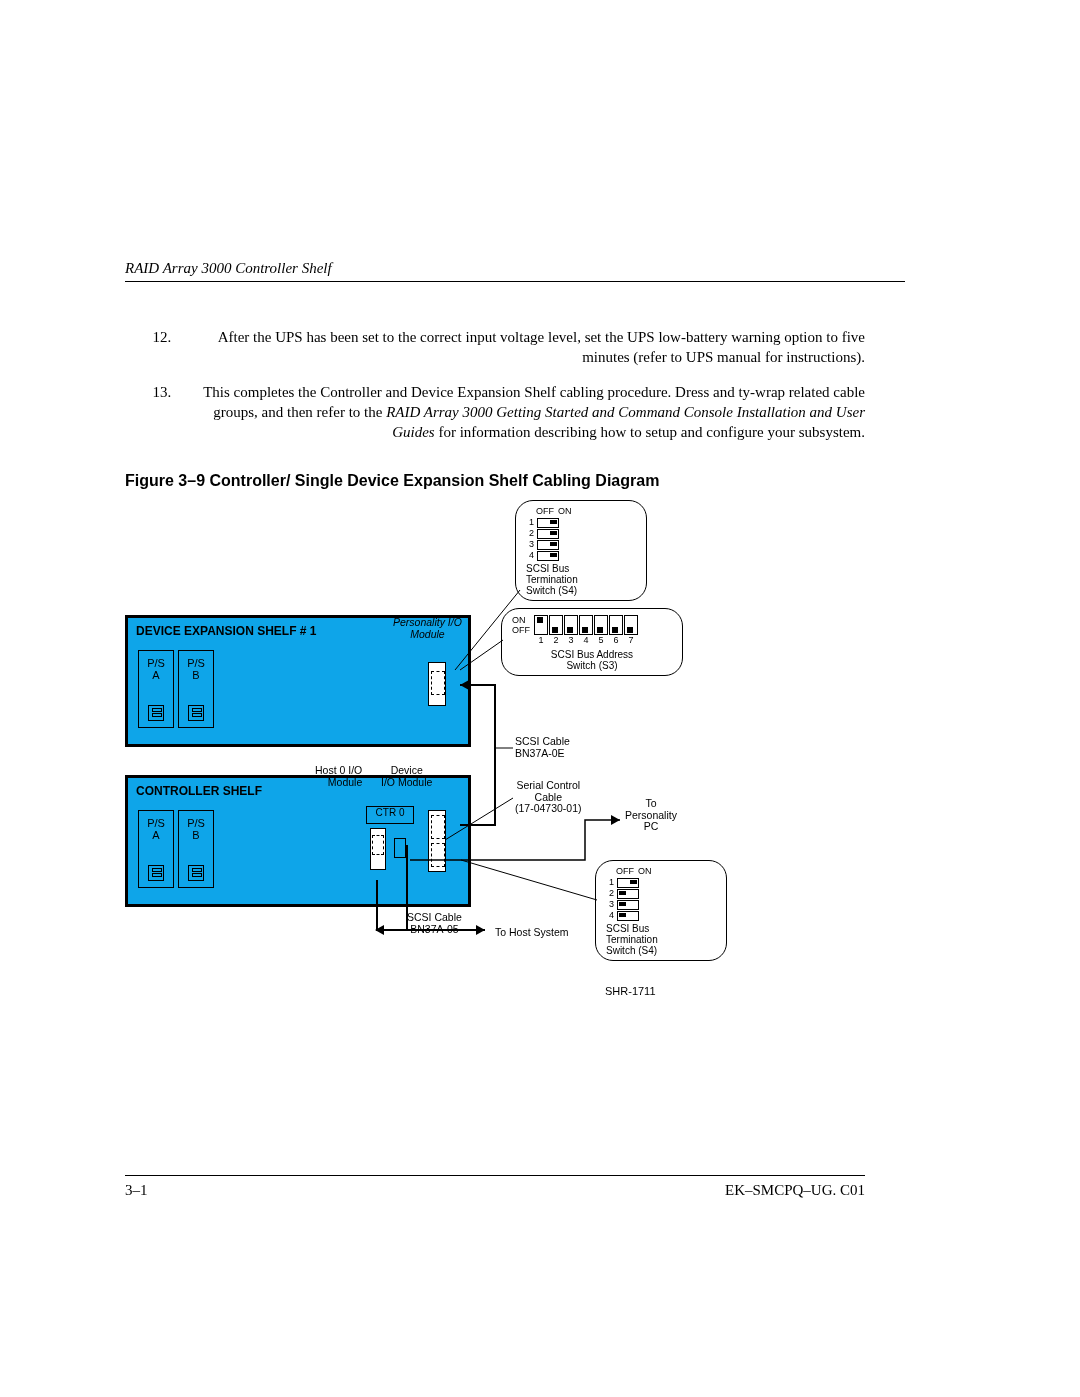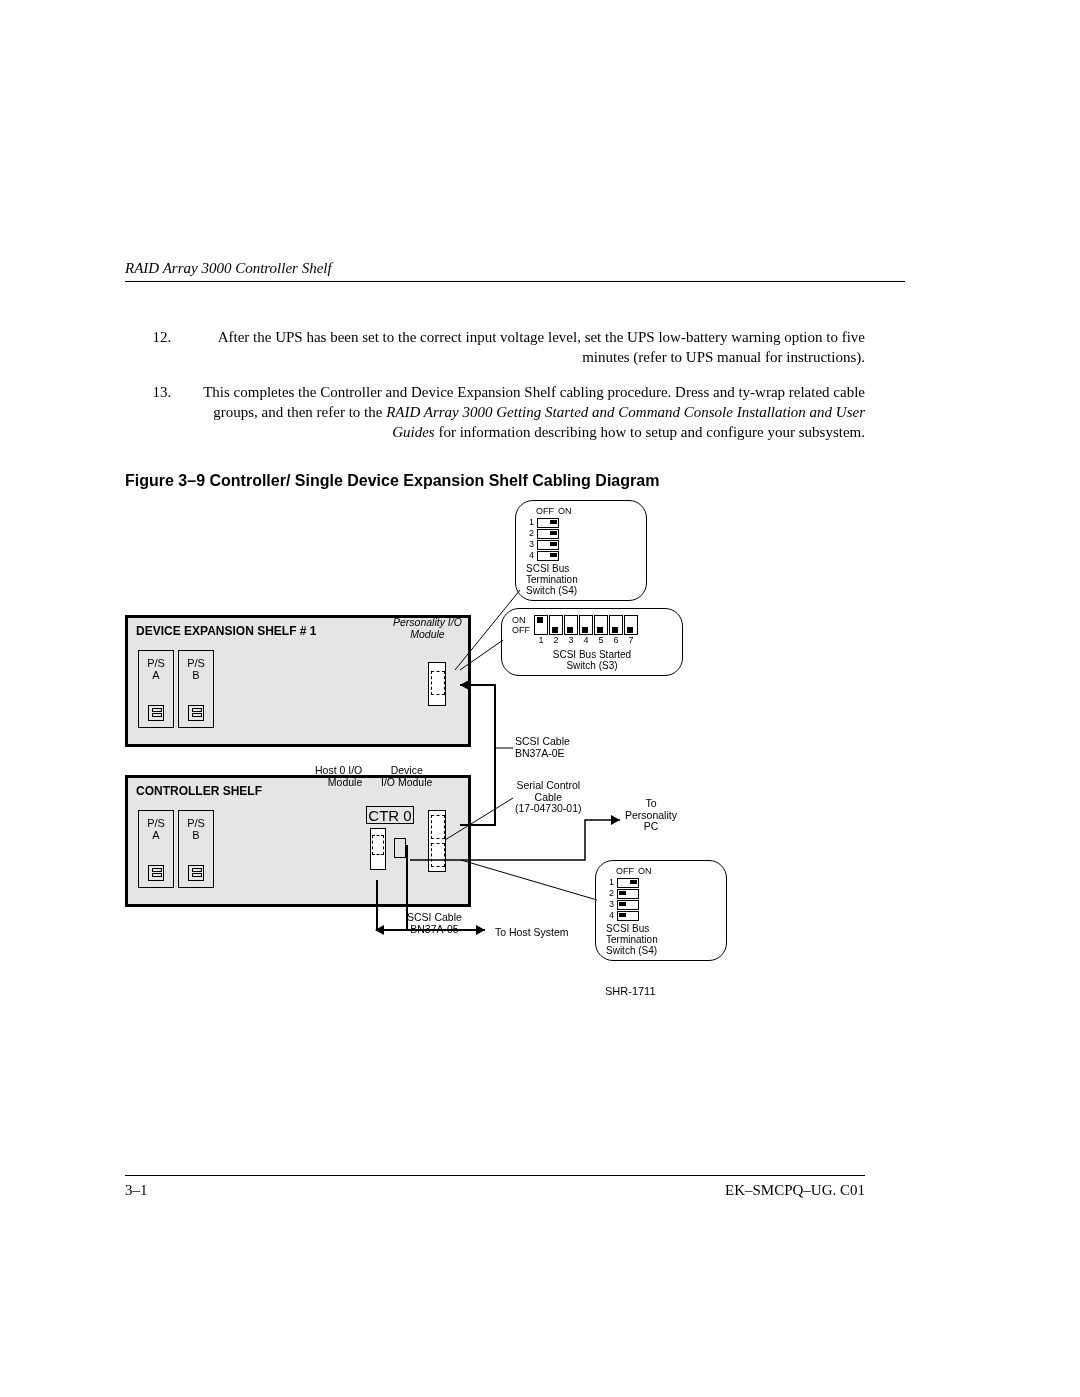--- a/index.html
+++ b/index.html
@@ -46,21 +46,21 @@
   .diagram-box {
     position: relative;
     width: 640px;
     height: 510px;
     font-family: Arial, Helvetica, sans-serif;
     font-size: 11px;
   }
   .shelf {
     position: absolute;
     border: 3px solid #000;
-    background: #e5e5e5;
+    background: #0ea5e9;
   }
   .shelf-title {
     position: absolute;
     font-weight: bold;
     font-size: 12px;
   }
   .ps {
     position: absolute;
     width: 34px;
     height: 70px;
@@ -74,21 +74,21 @@
     position:absolute; bottom:6px; left:9px;
   }
   .plug::before, .plug::after {
     content:""; position:absolute; width:8px; height:2px; border:1px solid #000; left:3px;
   }
   .plug::before{ top:2px;}
   .plug::after{ top:7px;}
   .ioport { position:absolute; width:16px; height:42px; border:1px solid #000; background:#fff;}
   .ioport-small { position:absolute; width:12px; height:22px; border:1px dashed #000; background:#fff;}
   .label { position:absolute; font-size:10.5px; text-align:center; line-height:1.1;}
-  .ctrbox { position:absolute; width:46px; height:16px; border:1px solid #000; text-align:center; font-size:15px;}
+  .ctrbox { position:absolute; width:46px; height:16px; border:1px solid #000; text-align:center; font-size:10px;}
   .callout { position:absolute; border:1px solid #000; border-radius:18px; padding:6px 10px 4px 10px; font-size:10px; background:#fff; line-height:1.1;}
   .dip-row { display:flex; align-items:center; gap:3px; margin:1px 0;}
   .dip-num{ width:8px; text-align:right; font-size:9px;}
   .dip { width:20px; height:8px; border:1px solid #000; position:relative; display:inline-block;}
   .dip.on::after{ content:""; position:absolute; right:1px; top:1px; width:7px; height:4px; background:#000;}
   .dip.off::after{ content:""; position:absolute; left:1px; top:1px; width:7px; height:4px; background:#000;}
   .addr-sw { display:flex; gap:1px;}
   .addr-col{ display:flex; flex-direction:column; align-items:center;}
   .addr-cell{ width:12px; height:18px; border:1px solid #000; position:relative;}
   .addr-cell.up::after{content:"";position:absolute;top:1px;left:2px;width:6px;height:6px;background:#000;}
@@ -184,21 +184,21 @@
           <div class="addr-col">
               <div class="addr-cell down"></div>
               <span class="addr-lbl">6</span>
             </div>
           <div class="addr-col">
               <div class="addr-cell down"></div>
               <span class="addr-lbl">7</span>
             </div>
         </div>
       </div>
-      <div style="white-space:pre; text-align:center; margin-top:3px;">SCSI Bus Started
+      <div style="white-space:pre; text-align:center; margin-top:3px;">SCSI Bus Address
 Switch (S3)</div>
     </div>
 
     <div class="shelf" style="top:115px; left:0; width:340px; height:126px;">
       <div class="shelf-title" style="top:6px; left:8px;">DEVICE EXPANSION SHELF # 1</div>
       <div class="ps" style="top:32px; left:10px; white-space:pre;">P/S
 A<div class="plug"></div></div>
       <div class="ps" style="top:32px; left:50px; white-space:pre;">P/S
 B<div class="plug"></div></div>
       <div class="ioport" style="top:44px; right:22px;">

